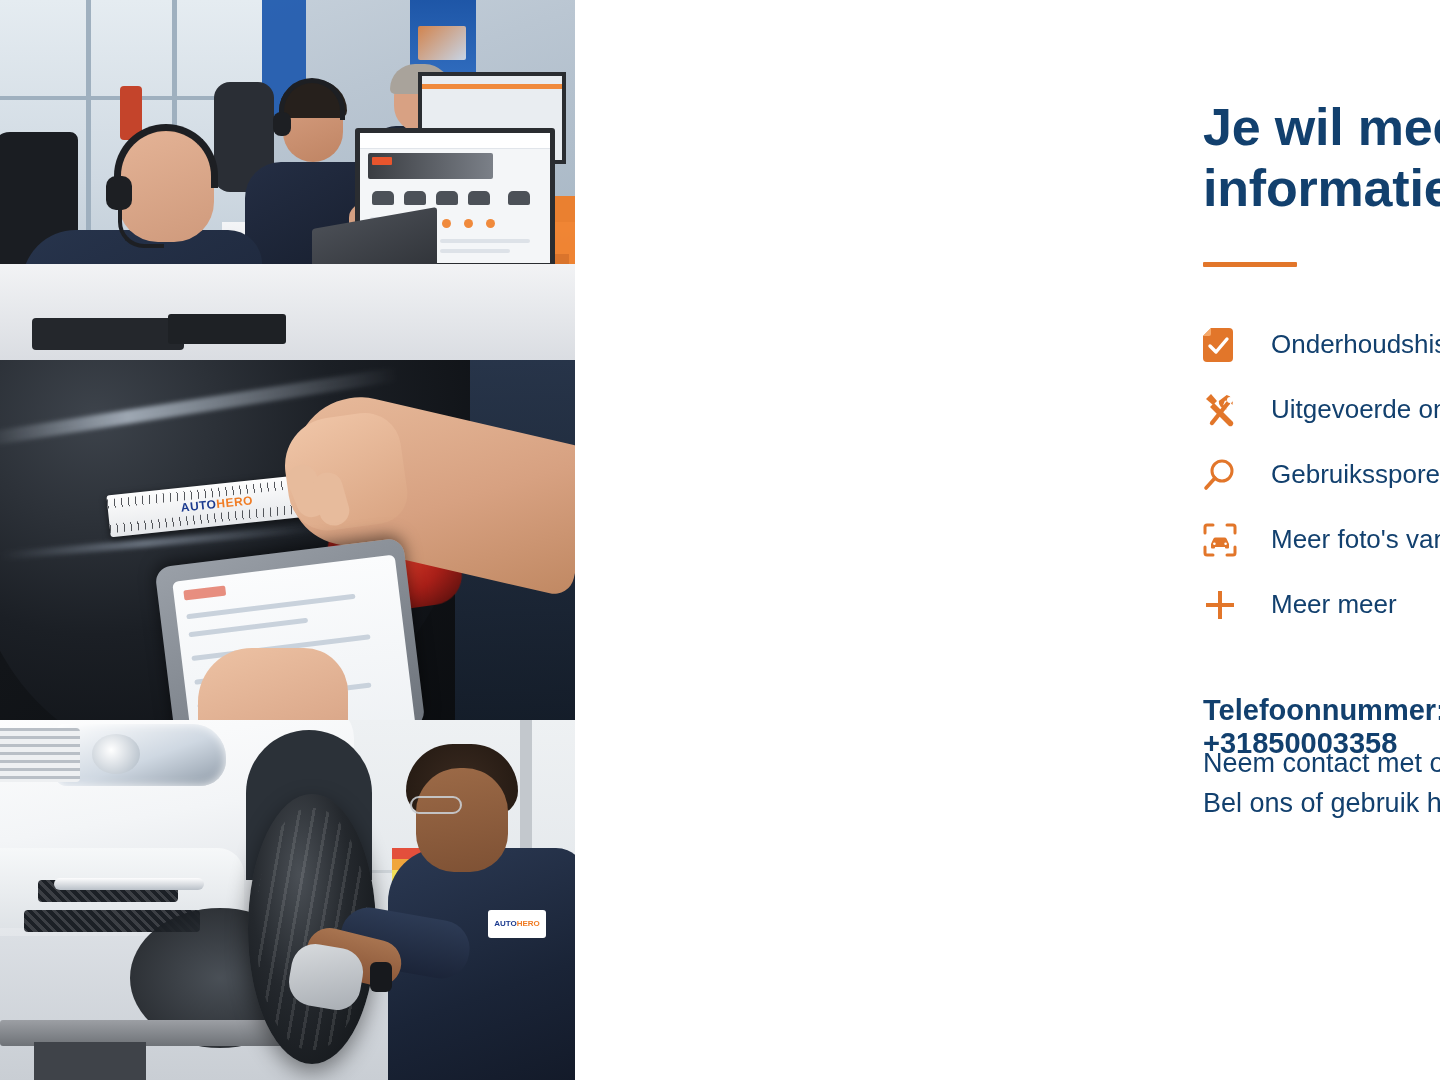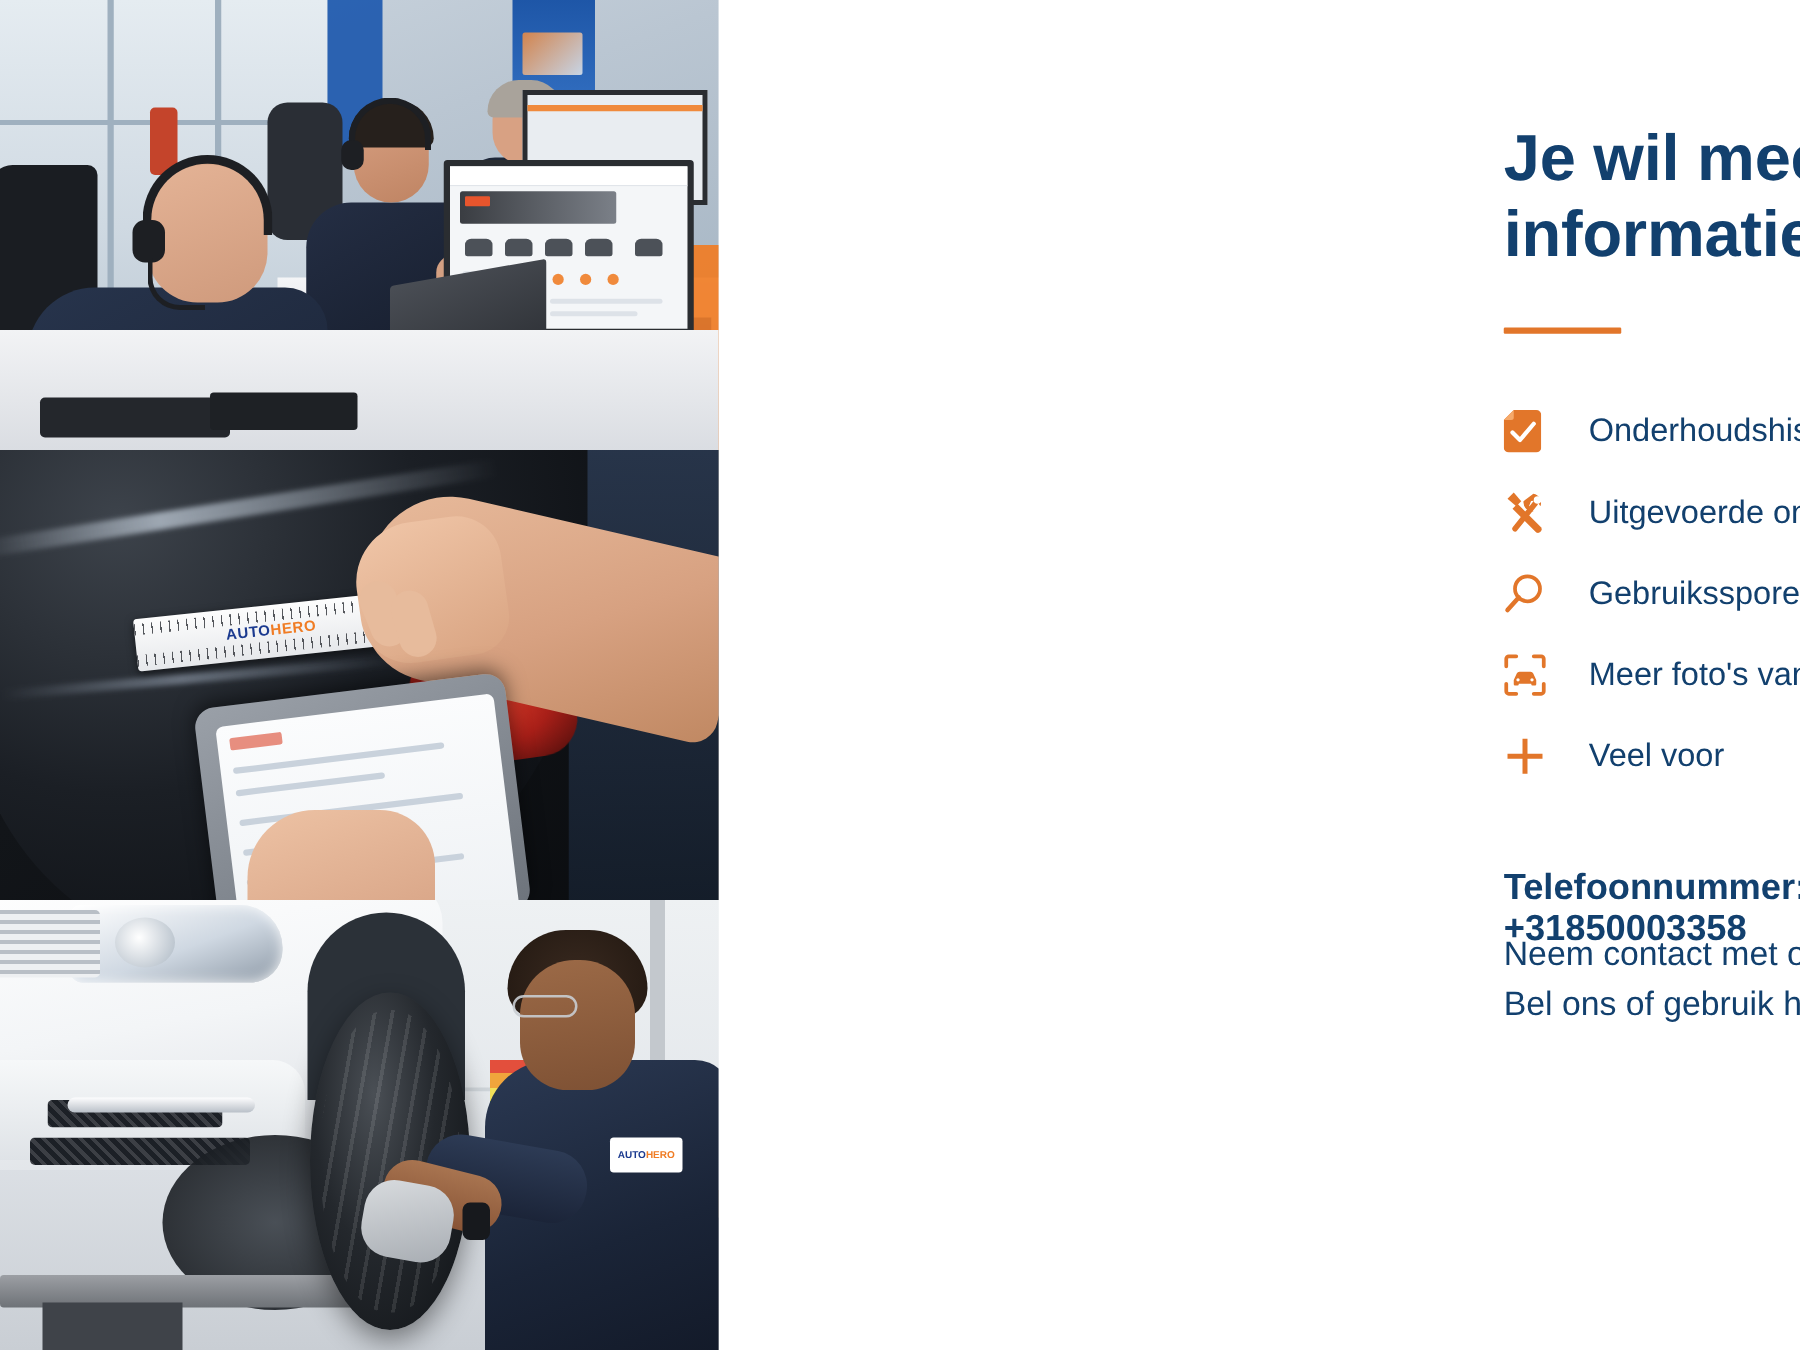--- a/index.html
+++ b/index.html
@@ -426,21 +426,21 @@
         </span>
         <span class="txt">Meer foto's van de auto</span>
       </div>
 
       <div class="feature">
         <span class="ico">
           <svg width="34" height="34" viewBox="0 0 34 34" aria-hidden="true">
             <path d="M17 3 V31 M3 17 H31" stroke="#e2762a" stroke-width="4" stroke-linecap="butt"></path>
           </svg>
         </span>
-        <span class="txt">Veel voor</span>
+        <span class="txt">Meer meer</span>
       </div>
     </div>
 
     <div class="phone">Telefoonnummer: +31850003358</div>
     <div class="contact">
       <span>Neem contact met ons op voor meer informatie!</span><br>
       <span>Bel ons of gebruik het contactformulier.</span>
     </div>
 
   </div>

